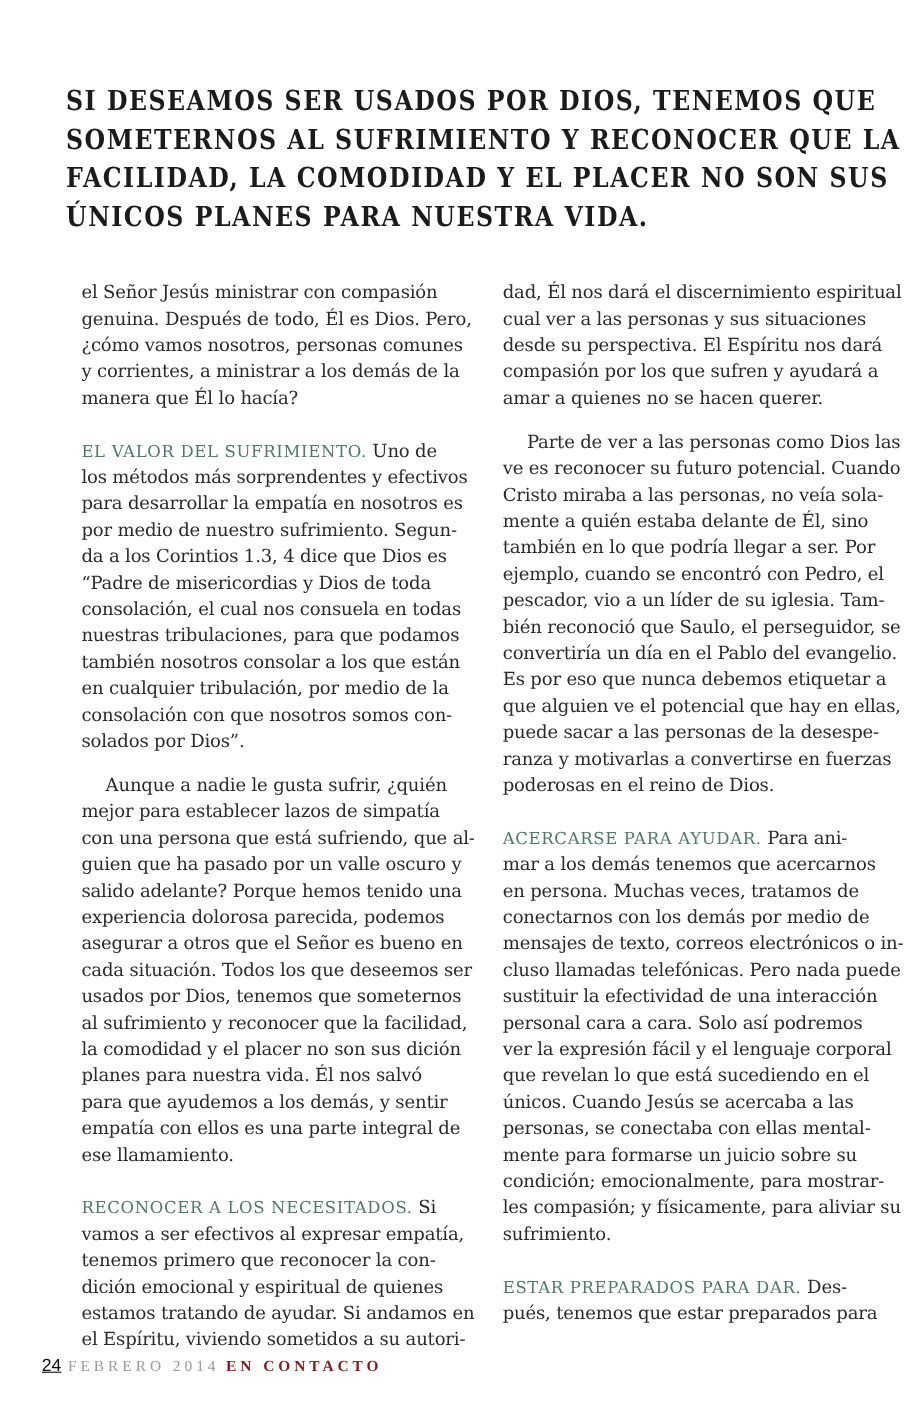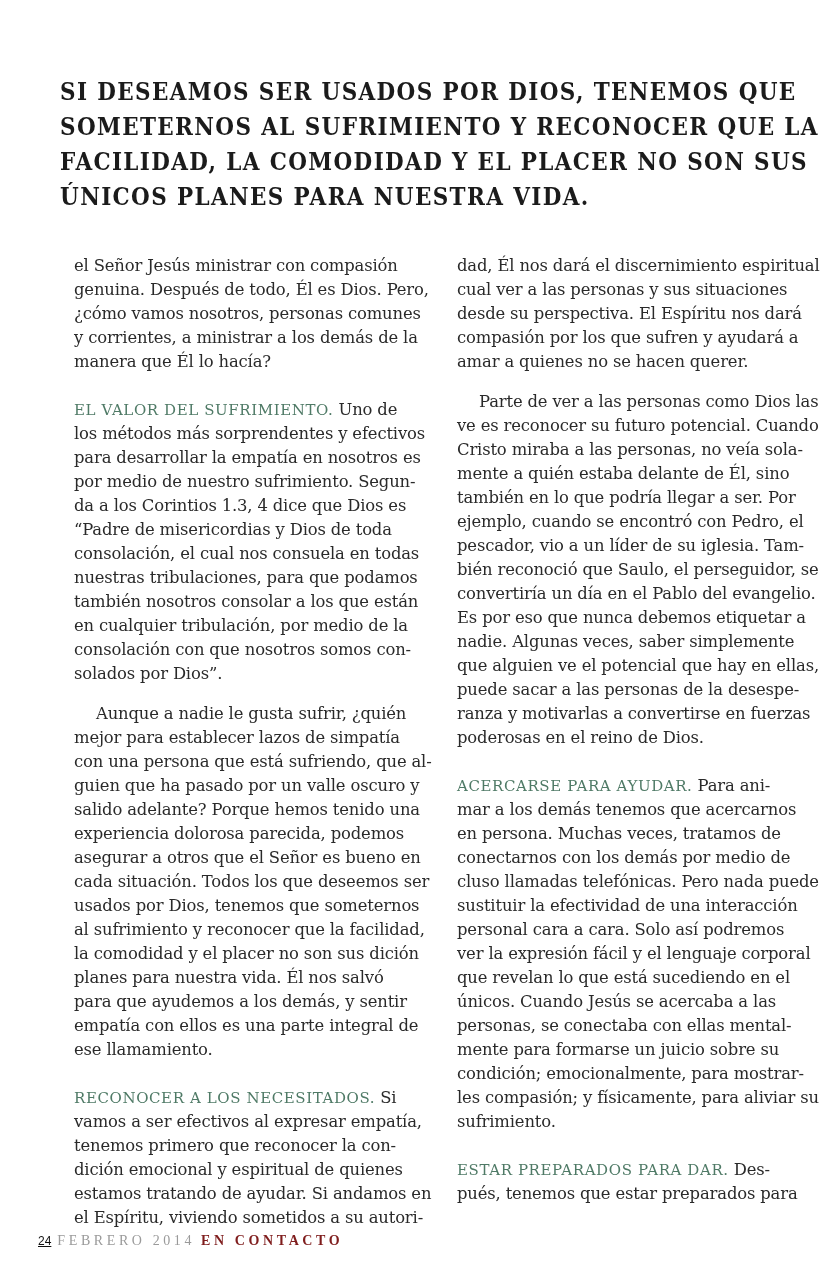--- a/index.html
+++ b/index.html
@@ -22,21 +22,21 @@
   .col p.gap { margin-top: 24px; }
   .line { display: block; white-space: nowrap; }
   .head {
     font-weight: normal; color: #4f7a66; letter-spacing: 0.6px;
     font-size: 15px;
   }
   .footer {
     position: absolute; left: 38px; top: 1233px; height: 20px;
     display: flex; align-items: baseline; gap: 6px;
   }
-  .pagenum { font-family: "Liberation Sans", sans-serif; font-size: 12px; color: #111; text-decoration: underline; }
+  .pagenum { font-family: "Liberation Sans", sans-serif; font-size: 16px; color: #111; text-decoration: underline; }
   .mag {
     font-family: "Liberation Serif", serif; font-size: 14px; letter-spacing: 3.6px;
     color: #9a9a9a;
   }
   .mag b { font-weight: bold; color: #7f1d1d; }
 </style>
 </head>
 <body>
 
 <div class="pullquote">
@@ -109,32 +109,32 @@
     <span class="line" style="padding-left:22px">Parte de ver a las personas como Dios las</span>
     <span class="line">ve es reconocer su futuro potencial. Cuando</span>
     <span class="line">Cristo miraba a las personas, no veía sola-</span>
     <span class="line">mente a quién estaba delante de Él, sino</span>
     <span class="line">también en lo que podría llegar a ser. Por</span>
     <span class="line">ejemplo, cuando se encontró con Pedro, el</span>
     <span class="line">pescador, vio a un líder de su iglesia. Tam-</span>
     <span class="line">bién reconoció que Saulo, el perseguidor, se</span>
     <span class="line">convertiría un día en el Pablo del evangelio.</span>
     <span class="line">Es por eso que nunca debemos etiquetar a</span>
-    <span class="line">nadie. Algunas veces, saber simplemente</span>
     <span class="line">que alguien ve el potencial que hay en ellas,</span>
     <span class="line">puede sacar a las personas de la desespe-</span>
     <span class="line">ranza y motivarlas a convertirse en fuerzas</span>
     <span class="line">poderosas en el reino de Dios.</span>
   </p>
 
   <p class="gap">
     <span class="line"><span class="head">ACERCARSE PARA AYUDAR.</span><span> Para ani-</span></span>
     <span class="line">mar a los demás tenemos que acercarnos</span>
     <span class="line">en persona. Muchas veces, tratamos de</span>
     <span class="line">conectarnos con los demás por medio de</span>
+    <span class="line">mensajes de texto, correos electrónicos o in-</span>
     <span class="line">cluso llamadas telefónicas. Pero nada puede</span>
     <span class="line">sustituir la efectividad de una interacción</span>
     <span class="line">personal cara a cara. Solo así podremos</span>
     <span class="line">ver la expresión fácil y el lenguaje corporal</span>
     <span class="line">que revelan lo que está sucediendo en el</span>
     <span class="line">únicos. Cuando Jesús se acercaba a las</span>
     <span class="line">personas, se conectaba con ellas mental-</span>
     <span class="line">mente para formarse un juicio sobre su</span>
     <span class="line">condición; emocionalmente, para mostrar-</span>
     <span class="line">les compasión; y físicamente, para aliviar su</span>

